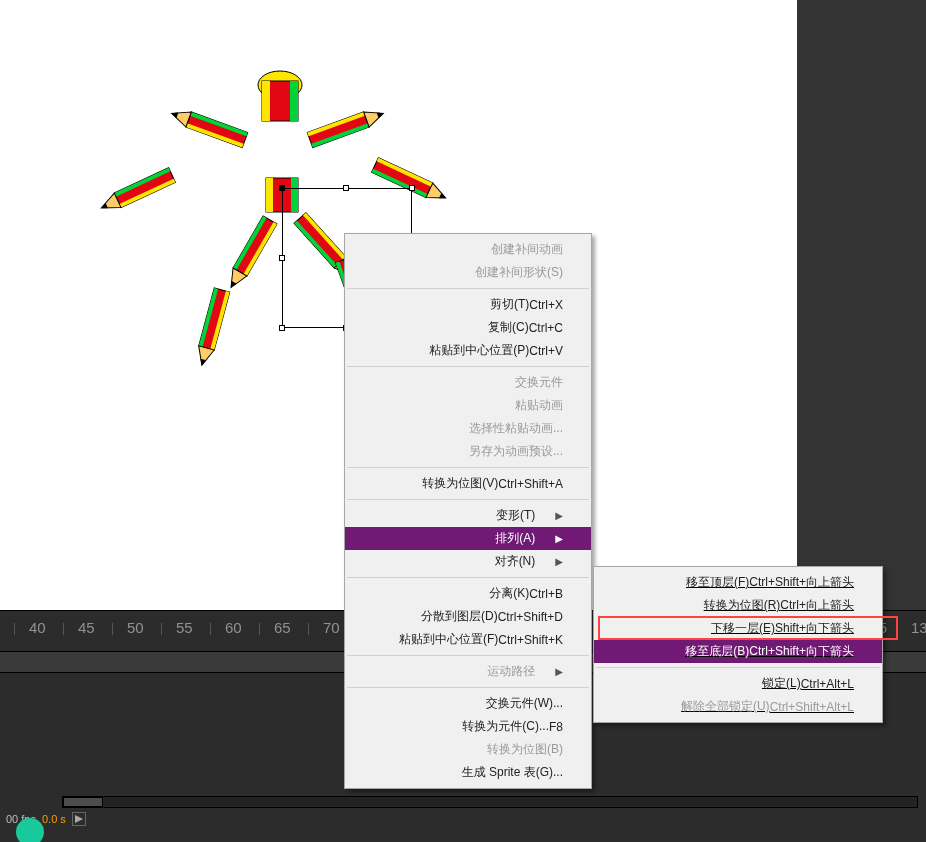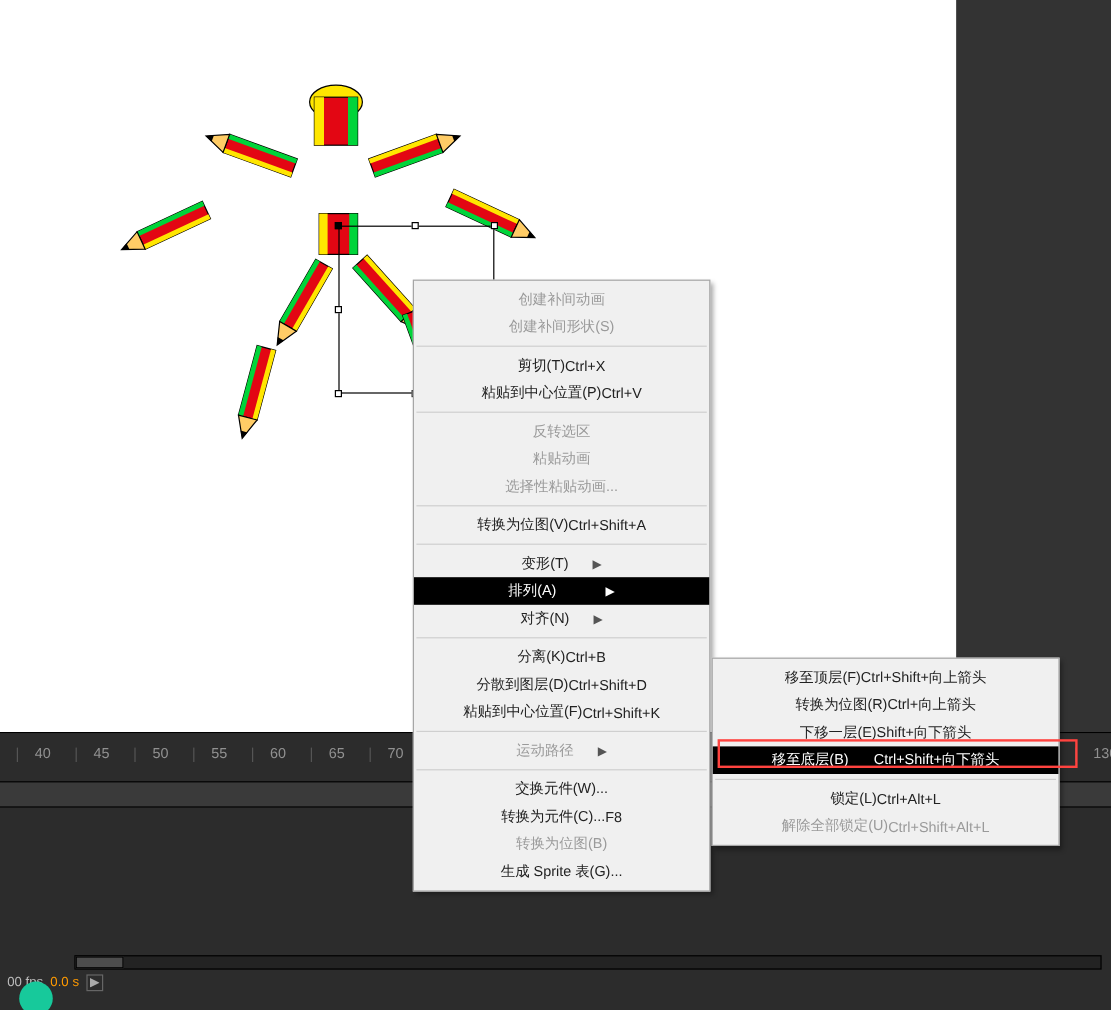--- a/index.html
+++ b/index.html
@@ -44,21 +44,21 @@
     background:#2c2c2c;
     border-top:1px solid #000;
   }
   .ruler {
     display:flex; align-items:flex-start;
     height:40px; padding-top:12px;
     background:#2c2c2c;
   }
   .tick {
     flex:0 0 49px;
-    color:#919191; font-size:12px;
+    color:#919191; font-size:15px;
     border-left:1px solid #555;
     padding-left:14px;
     height:12px;
     line-height:10px;
   }
   .track {
     height:22px;
     background:#3a3a3a;
     border-top:1px solid #000;
     border-bottom:1px solid #000;
@@ -88,31 +88,31 @@
   }
   
   .menu {
     position:absolute;
     background:#f0f0f0;
     border:1px solid #a6a6a6;
     box-shadow:3px 3px 4px rgba(0,0,0,.35);
     padding:4px 0;
   }
   .menu .item {
-    display:flex; justify-content:center;
+    display:flex; justify-content:flex-end;
     align-items:center;
     padding:3px 28px 3px 28px;
     color:#222;
     white-space:nowrap;
     cursor:default;
   }
   .menu .item.disabled { color:#9a9a9a; }
   .menu .sep { height:1px; margin:4px 2px; background:#cfcfcf; }
   .menu .item .arrow { color:#555; font-size:10px; margin-left:20px; }
-  .menu .item.hover { background:#000000; color:#fff;gap:21px; }
+  .menu .item.hover { background:#701a75; color:#fff; }
   .menu .item.hover .arrow { color:#fff; }
   .red-frame {
     position:absolute;
     border:2px solid #ff433f;
     pointer-events:none;
   }
   .shortcut { color:inherit; }
 </style>
 </head>
 <body>
@@ -217,32 +217,39 @@
     </div>
   <div class="item disabled">
       <span>创建补间形状(S)</span>
     </div>
   <div class="sep"></div>
   <div class="item">
       <span>剪切(T)</span>
       <span class="shortcut">Ctrl+X</span>
     </div>
   <div class="item">
+      <span>复制(C)</span>
+      <span class="shortcut">Ctrl+C</span>
+    </div>
+  <div class="item">
       <span>粘贴到中心位置(P)</span>
       <span class="shortcut">Ctrl+V</span>
     </div>
   <div class="sep"></div>
   <div class="item disabled">
-      <span>反转选区</span>
+      <span>交换元件</span>
     </div>
   <div class="item disabled">
       <span>粘贴动画</span>
     </div>
   <div class="item disabled">
       <span>选择性粘贴动画...</span>
+    </div>
+  <div class="item disabled">
+      <span>另存为动画预设...</span>
     </div>
   <div class="sep"></div>
   <div class="item">
       <span>转换为位图(V)</span>
       <span class="shortcut">Ctrl+Shift+A</span>
     </div>
   <div class="sep"></div>
   <div class="item">
       <span>变形(T)</span>
       <span class="arrow">▶</span>
@@ -282,21 +289,21 @@
       <span class="shortcut">F8</span>
     </div>
   <div class="item disabled">
       <span>转换为位图(B)</span>
     </div>
   <div class="item">
       <span>生成 Sprite 表(G)...</span>
     </div>
 </div>
 
-<div class="menu" style="left:593px; top:548px; width:290px;">
+<div class="menu" style="left:593px; top:566px; width:290px;text-decoration:underline;">
   <div class="item">
       <span>移至顶层(F)</span>
       <span class="shortcut">Ctrl+Shift+向上箭头</span>
     </div>
   <div class="item">
       <span>转换为位图(R)</span>
       <span class="shortcut">Ctrl+向上箭头</span>
     </div>
   <div class="item">
       <span>下移一层(E)</span>

